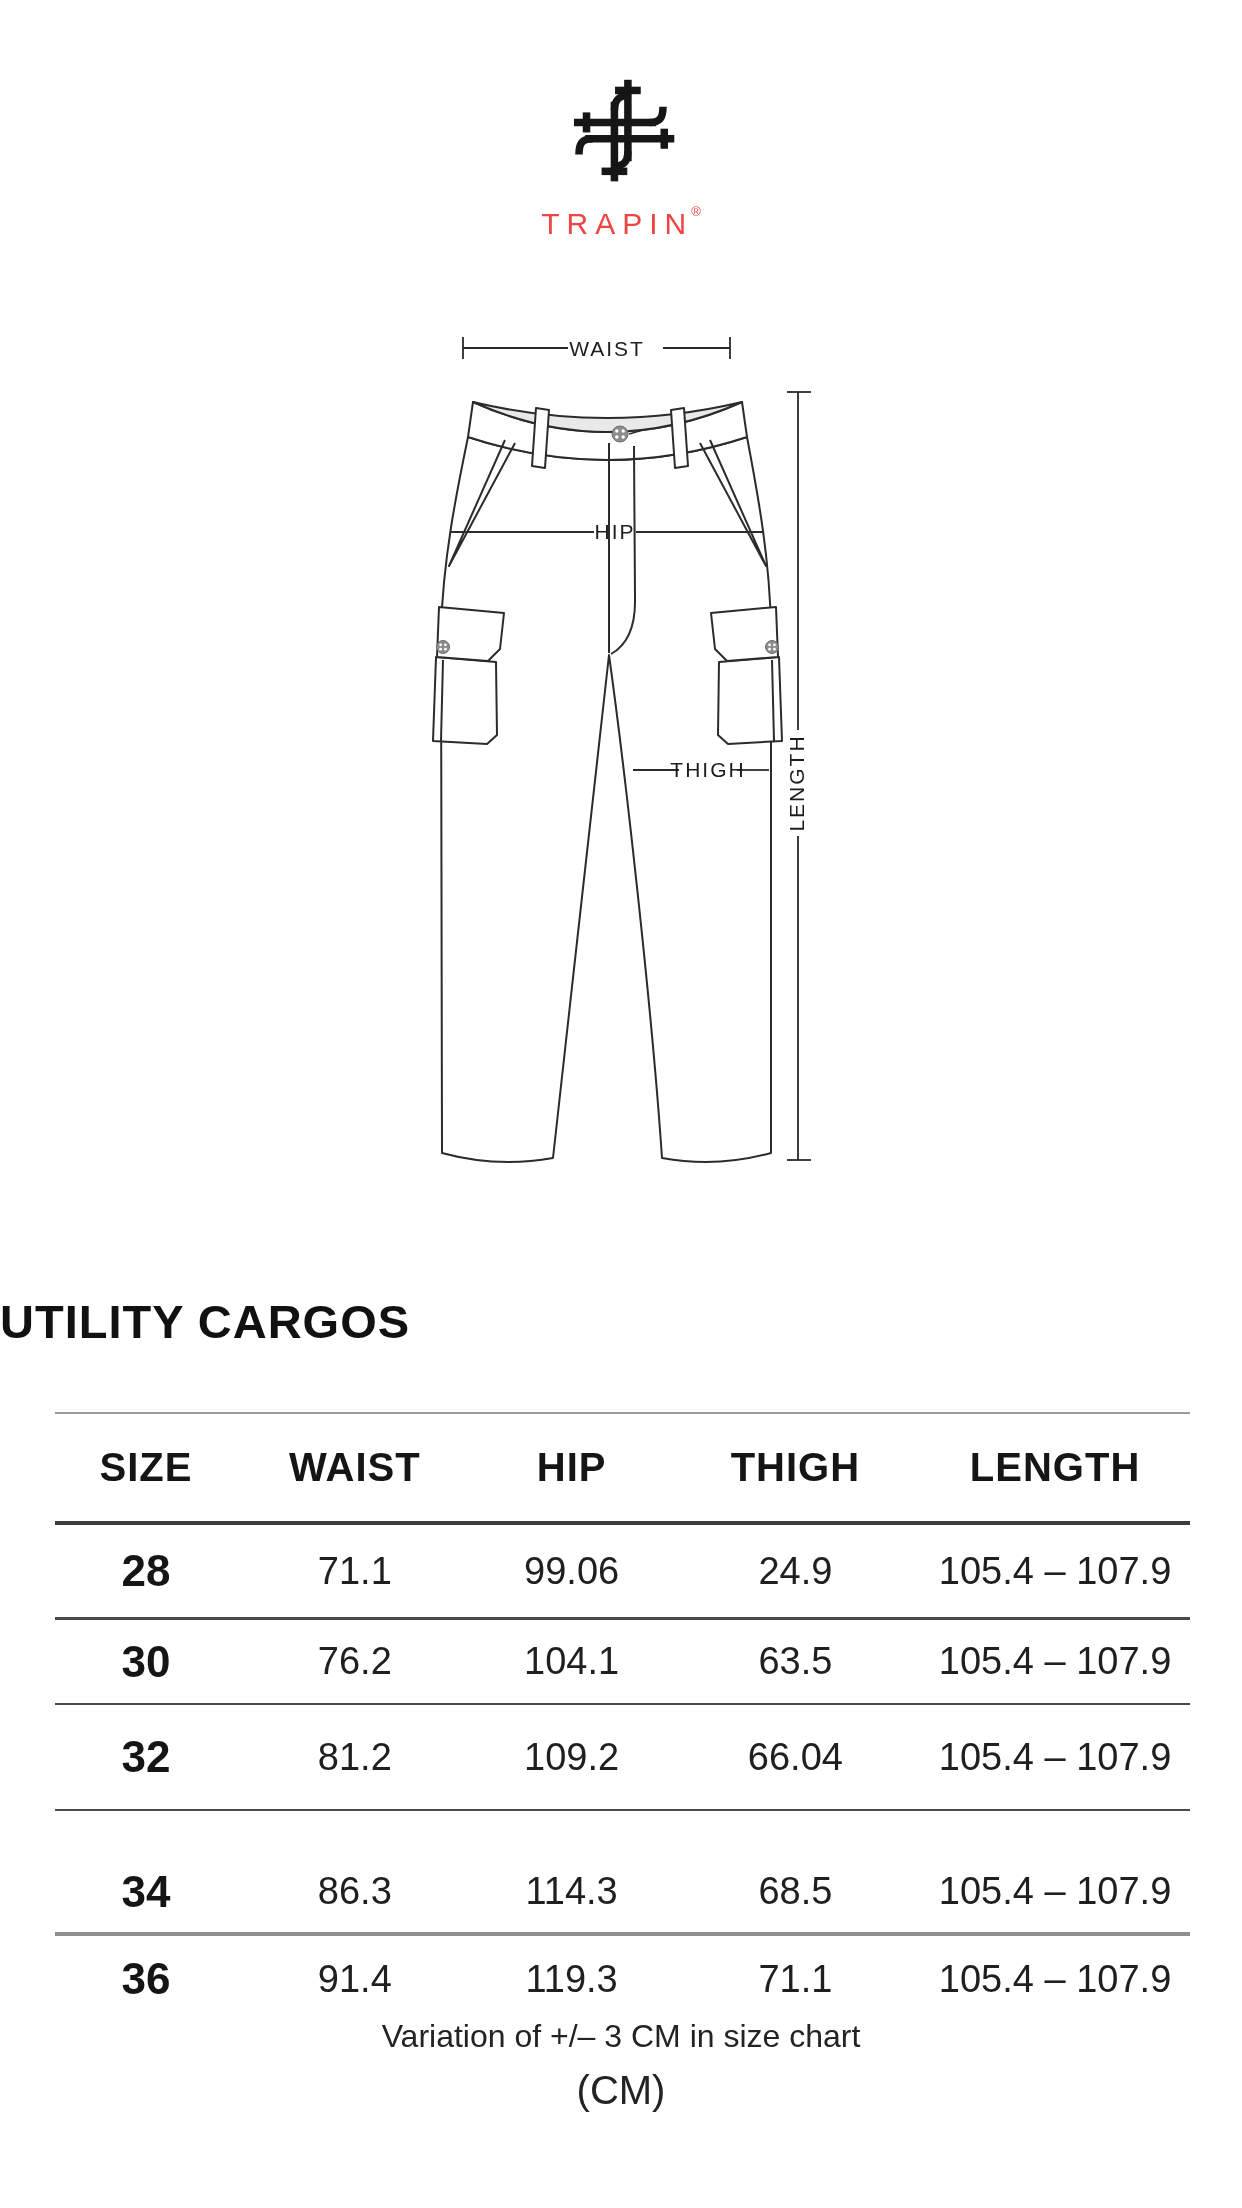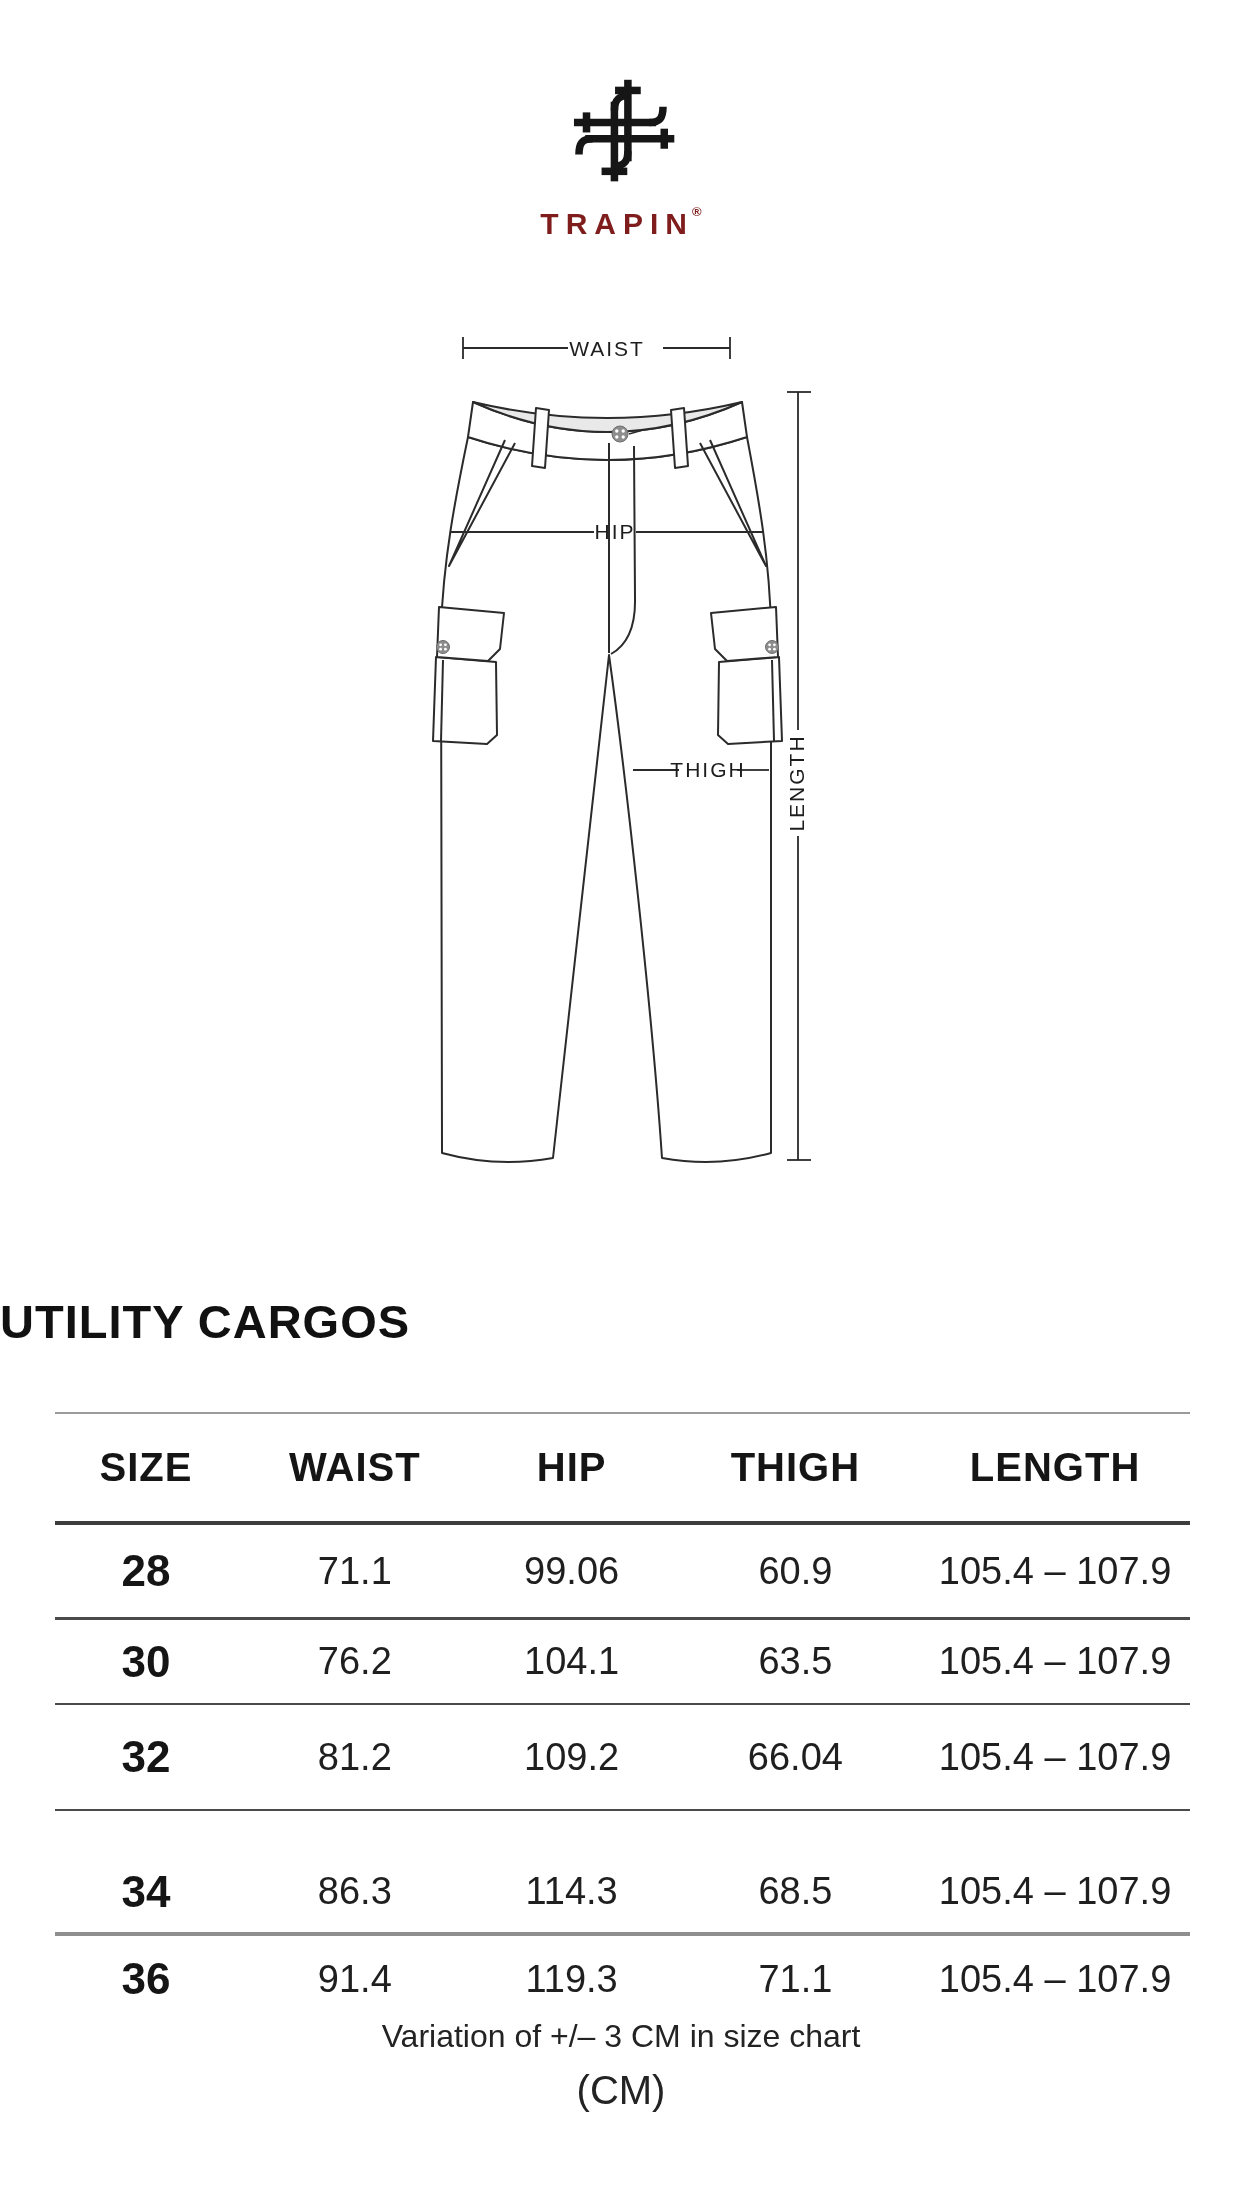--- a/index.html
+++ b/index.html
@@ -4,21 +4,21 @@
 <style>
   html,body{margin:0;padding:0;}
   body{
     width:1242px;height:2208px;background:#ffffff;position:relative;
     font-family:"Liberation Sans","DejaVu Sans",sans-serif;color:#1d1d1d;
     overflow:hidden;
   }
   
   .logo-wrap{position:absolute;top:68px;left:0;width:100%;text-align:center;}
   .monogram{display:block;margin:0 auto;width:116px;height:122px;}
-  .brand-line{margin-top:14px;font-size:30px;font-weight:700;letter-spacing:7px;color:#7f1d1d;}
+  .brand-line{margin-top:14px;font-size:30px;font-weight:400;letter-spacing:7px;color:#ef4444;}
   .brand-line sup{font-size:13px;letter-spacing:0;vertical-align:18px;margin-left:-2px;}
   
   .diagram-svg{position:absolute;left:300px;top:320px;width:640px;height:860px;}
   .dim-label{font-size:21px;letter-spacing:2px;fill:#1d1d1d;font-weight:400;}
   
   .chart-title{position:absolute;top:1294px;left:0;width:100%;text-align:left;
     font-size:47px;font-weight:700;letter-spacing:1px;color:#111;}
   
   .size-table{position:absolute;left:55px;top:1412px;width:1135px;border-top:2px solid #9b9b9b;}
   .t-row{display:flex;align-items:center;box-sizing:border-box;gap:16px;}
@@ -144,21 +144,21 @@
       <div class="cell c-waist">WAIST</div>
       <div class="cell c-hip">HIP</div>
       <div class="cell c-thigh">THIGH</div>
       <div class="cell c-length">LENGTH</div>
     </div>
 
     <div class="t-row t-r1">
       <div class="cell c-size">28</div>
       <div class="cell c-waist">71.1</div>
       <div class="cell c-hip">99.06</div>
-      <div class="cell c-thigh">60.9</div>
+      <div class="cell c-thigh">24.9</div>
       <div class="cell c-length">105.4 – 107.9</div>
     </div>
 
     <div class="t-row t-r2">
       <div class="cell c-size">30</div>
       <div class="cell c-waist">76.2</div>
       <div class="cell c-hip">104.1</div>
       <div class="cell c-thigh">63.5</div>
       <div class="cell c-length">105.4 – 107.9</div>
     </div>

